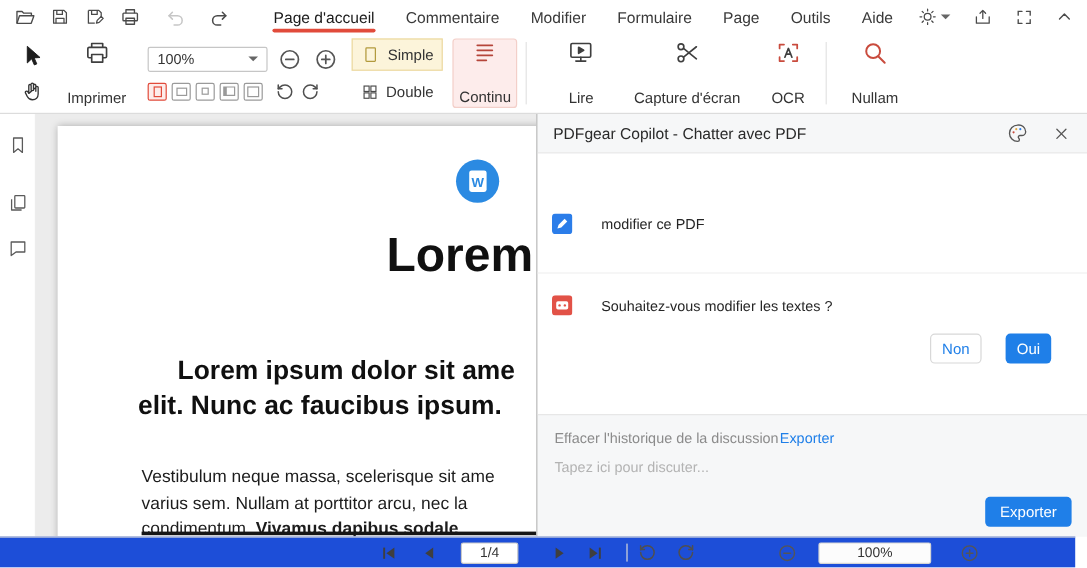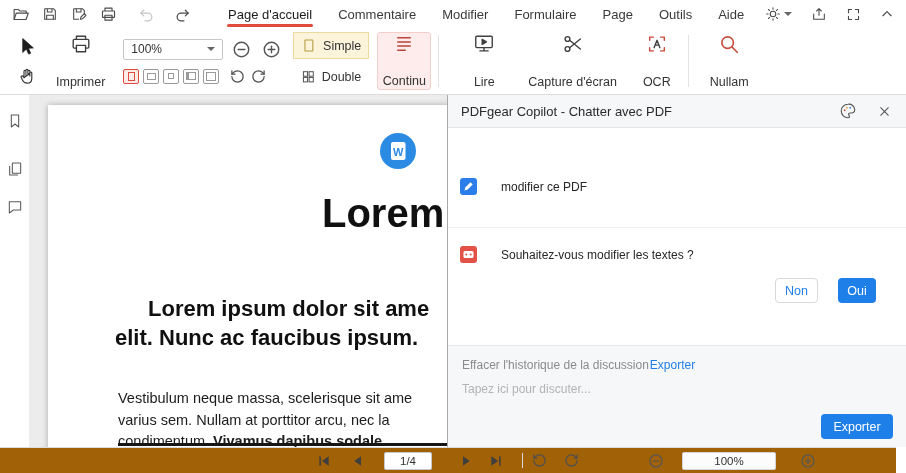--- a/index.html
+++ b/index.html
@@ -76,21 +76,21 @@
   .btn-primary { min-width:38px; height:25px; border-radius:4px; background:var(--accent-blue,#1f7fe8); color:#fff; font-size:12.5px; padding:0 9px; }
   .cp-footer { flex:0 0 102px; background:#f6f7f8; border-top:1px solid #e7e7e7; position:relative; }
   .cf-row { display:flex; align-items:center; gap:1px; padding:12px 14px 0; }
   .clear-link { font-size:12px; color:#8b8b8b; cursor:pointer; }
   .export-link { font-size:12px; color:var(--accent-blue,#1f7fe8); cursor:pointer; }
   .cp-input { position:absolute; left:14px; top:36px; width:390px; border:none; background:transparent; font-size:12px; color:#333; outline:none; }
   .cp-input::placeholder { color:#b3b3b3; }
   .cp-send { position:absolute; right:13px; bottom:8px; width:72px; height:25px; }
 
   
-  .statusbar { position:absolute; left:0; right:10px; bottom:0; height:26px; background:#a16207; border-top:1px solid #dcdcdc; }
+  .statusbar { position:absolute; left:0; right:10px; bottom:0; height:26px; background:#1d4ed8; border-top:1px solid #dcdcdc; }
   .sb-item { position:absolute; top:0; height:25px; display:flex; align-items:center; justify-content:center; padding:0; }
   .sb-first { left:316px; } .sb-prev { left:350px; } .sb-next { left:458px; } .sb-last { left:488px; }
   .sb-sep { left:522px; top:5px; width:1px; height:15px; background:#d8d8d8; }
   .sb-rot1 { left:532px; } .sb-rot2 { left:564px; }
   .sb-zout { left:648px; } .sb-zin { left:800px; }
   .page-box { left:384px; top:4px; width:48px; height:18px; background:#fff; border:1px solid #c9c9c9; border-radius:2px; font-size:11.5px; color:#333; cursor:text; }
   .zoom-box { left:682px; top:4px; width:94px; height:18px; background:#fcfcfc; border:1px solid #d5d5d5; border-radius:2px; font-size:11.5px; color:#333; cursor:pointer; }
 </style>
 </head>
 <body>

